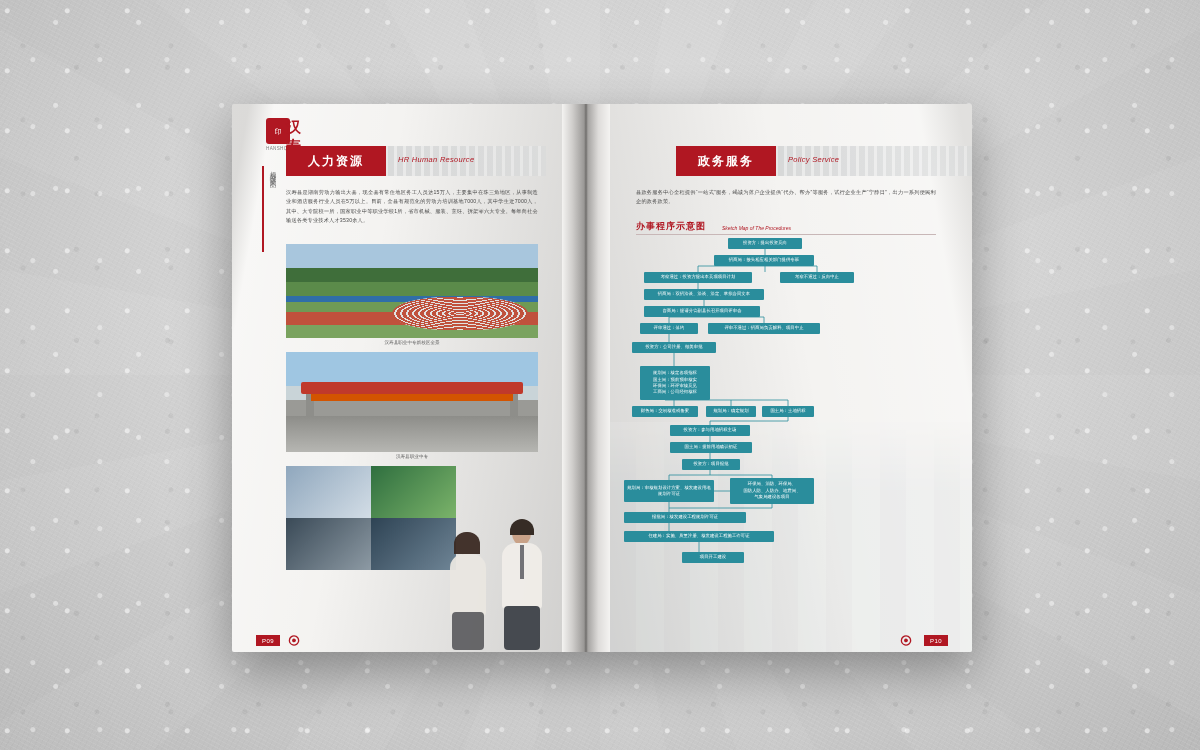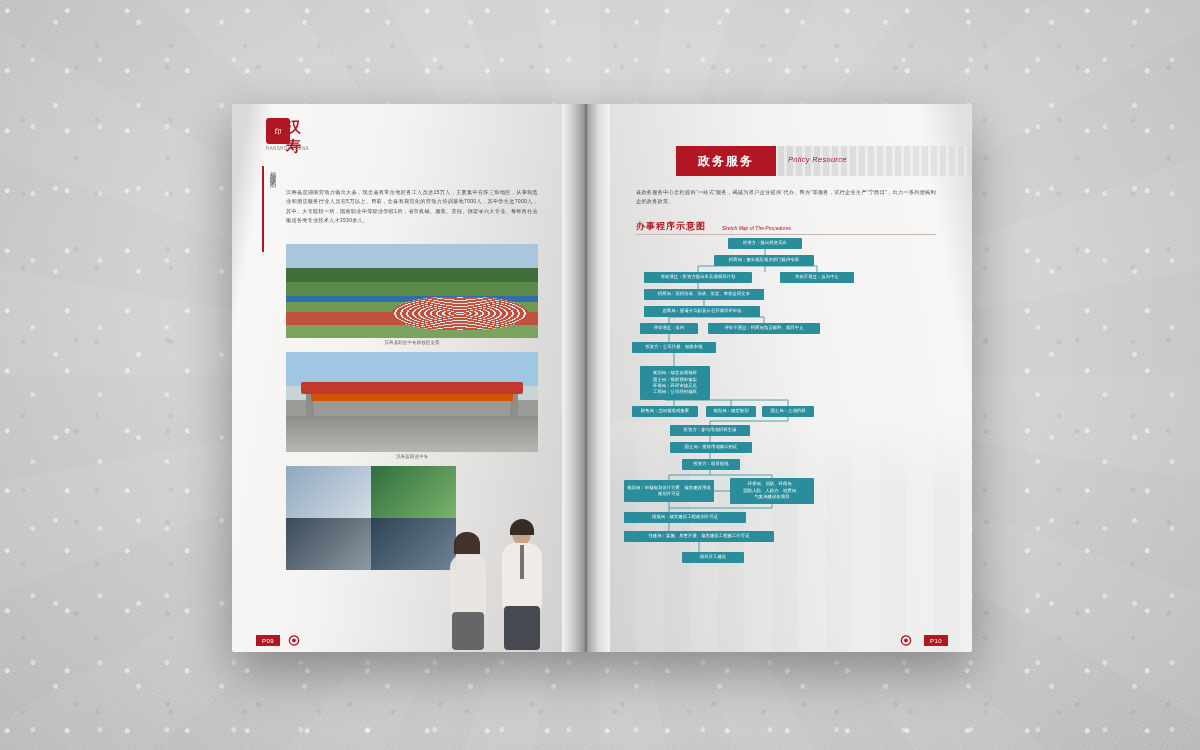--- a/index.html
+++ b/index.html
@@ -137,20 +137,25 @@
   <div class="page left">
 
     <div class="logo">
       <div class="seal">印</div>
       <div class="cn">汉寿</div>
       <div class="en">HANSHOU  CHINA</div>
     </div>
 
     <div class="side-tab">规划设计大图</div>
 
+    <div class="hdr" style="left:54px;top:42px;width:260px;">
+      <div class="strip"></div>
+      <div class="box" style="width:100px;">人力资源</div>
+      <div class="en" style="left:112px;">HR Human Resource</div>
+    </div>
 
     <div class="body-txt" style="left:54px;top:84px;width:252px;">汉寿县是湖南劳动力输出大县，现全县有常住地区务工人员达15万人，主要集中在珠三角地区，从事制造业和酒店服务行业人员在5万以上。目前，全县有规范化的劳动力培训基地7000人，其中学生近7000人，其中、大专院校一所，国家职业中等职业学校1所，省市机械、服装、烹饪、拆架零六大专业。每年向社会输送各类专业技术人才3530余人。</div>
 
     <div class="photo ph1" style="left:54px;top:140px;width:252px;height:94px;">
       <div class="field"></div>
       <div class="track"></div>
     </div>
     <div class="cap" style="left:54px;top:236px;width:252px;">汉寿县职业中专新校区全景</div>
 
     <div class="photo ph2" style="left:54px;top:248px;width:252px;height:100px;">
@@ -192,21 +197,21 @@
   </div>
 
   <div class="gutter"></div>
 
   <div class="page right">
     <div class="wm"></div>
 
     <div class="hdr" style="left:26px;top:42px;width:300px;margin-left:40px;">
       <div class="strip"></div>
       <div class="box" style="width:100px;">政务服务</div>
-      <div class="en" style="left:112px;">Policy Resource</div>
+      <div class="en" style="left:112px;">Policy Service</div>
     </div>
 
     <div class="body-txt" style="left:26px;top:84px;width:300px;">县政务服务中心全程提供“一站式”服务，竭诚为落户企业提供“代办、帮办”等服务，试行企业生产“宁静日”，出力一系列便民利企的政务政策。</div>
 
     <div class="sec-title" style="left:26px;top:116px;">办事程序示意图</div>
     <div class="sec-sub" style="left:112px;top:121px;">Sketch Map of The Procedures</div>
     <div class="sec-rule" style="left:26px;top:130px;width:300px;"></div>
 
     <div class="flow">
       <svg width="362" height="548" style="position:absolute;left:0;top:0;">

